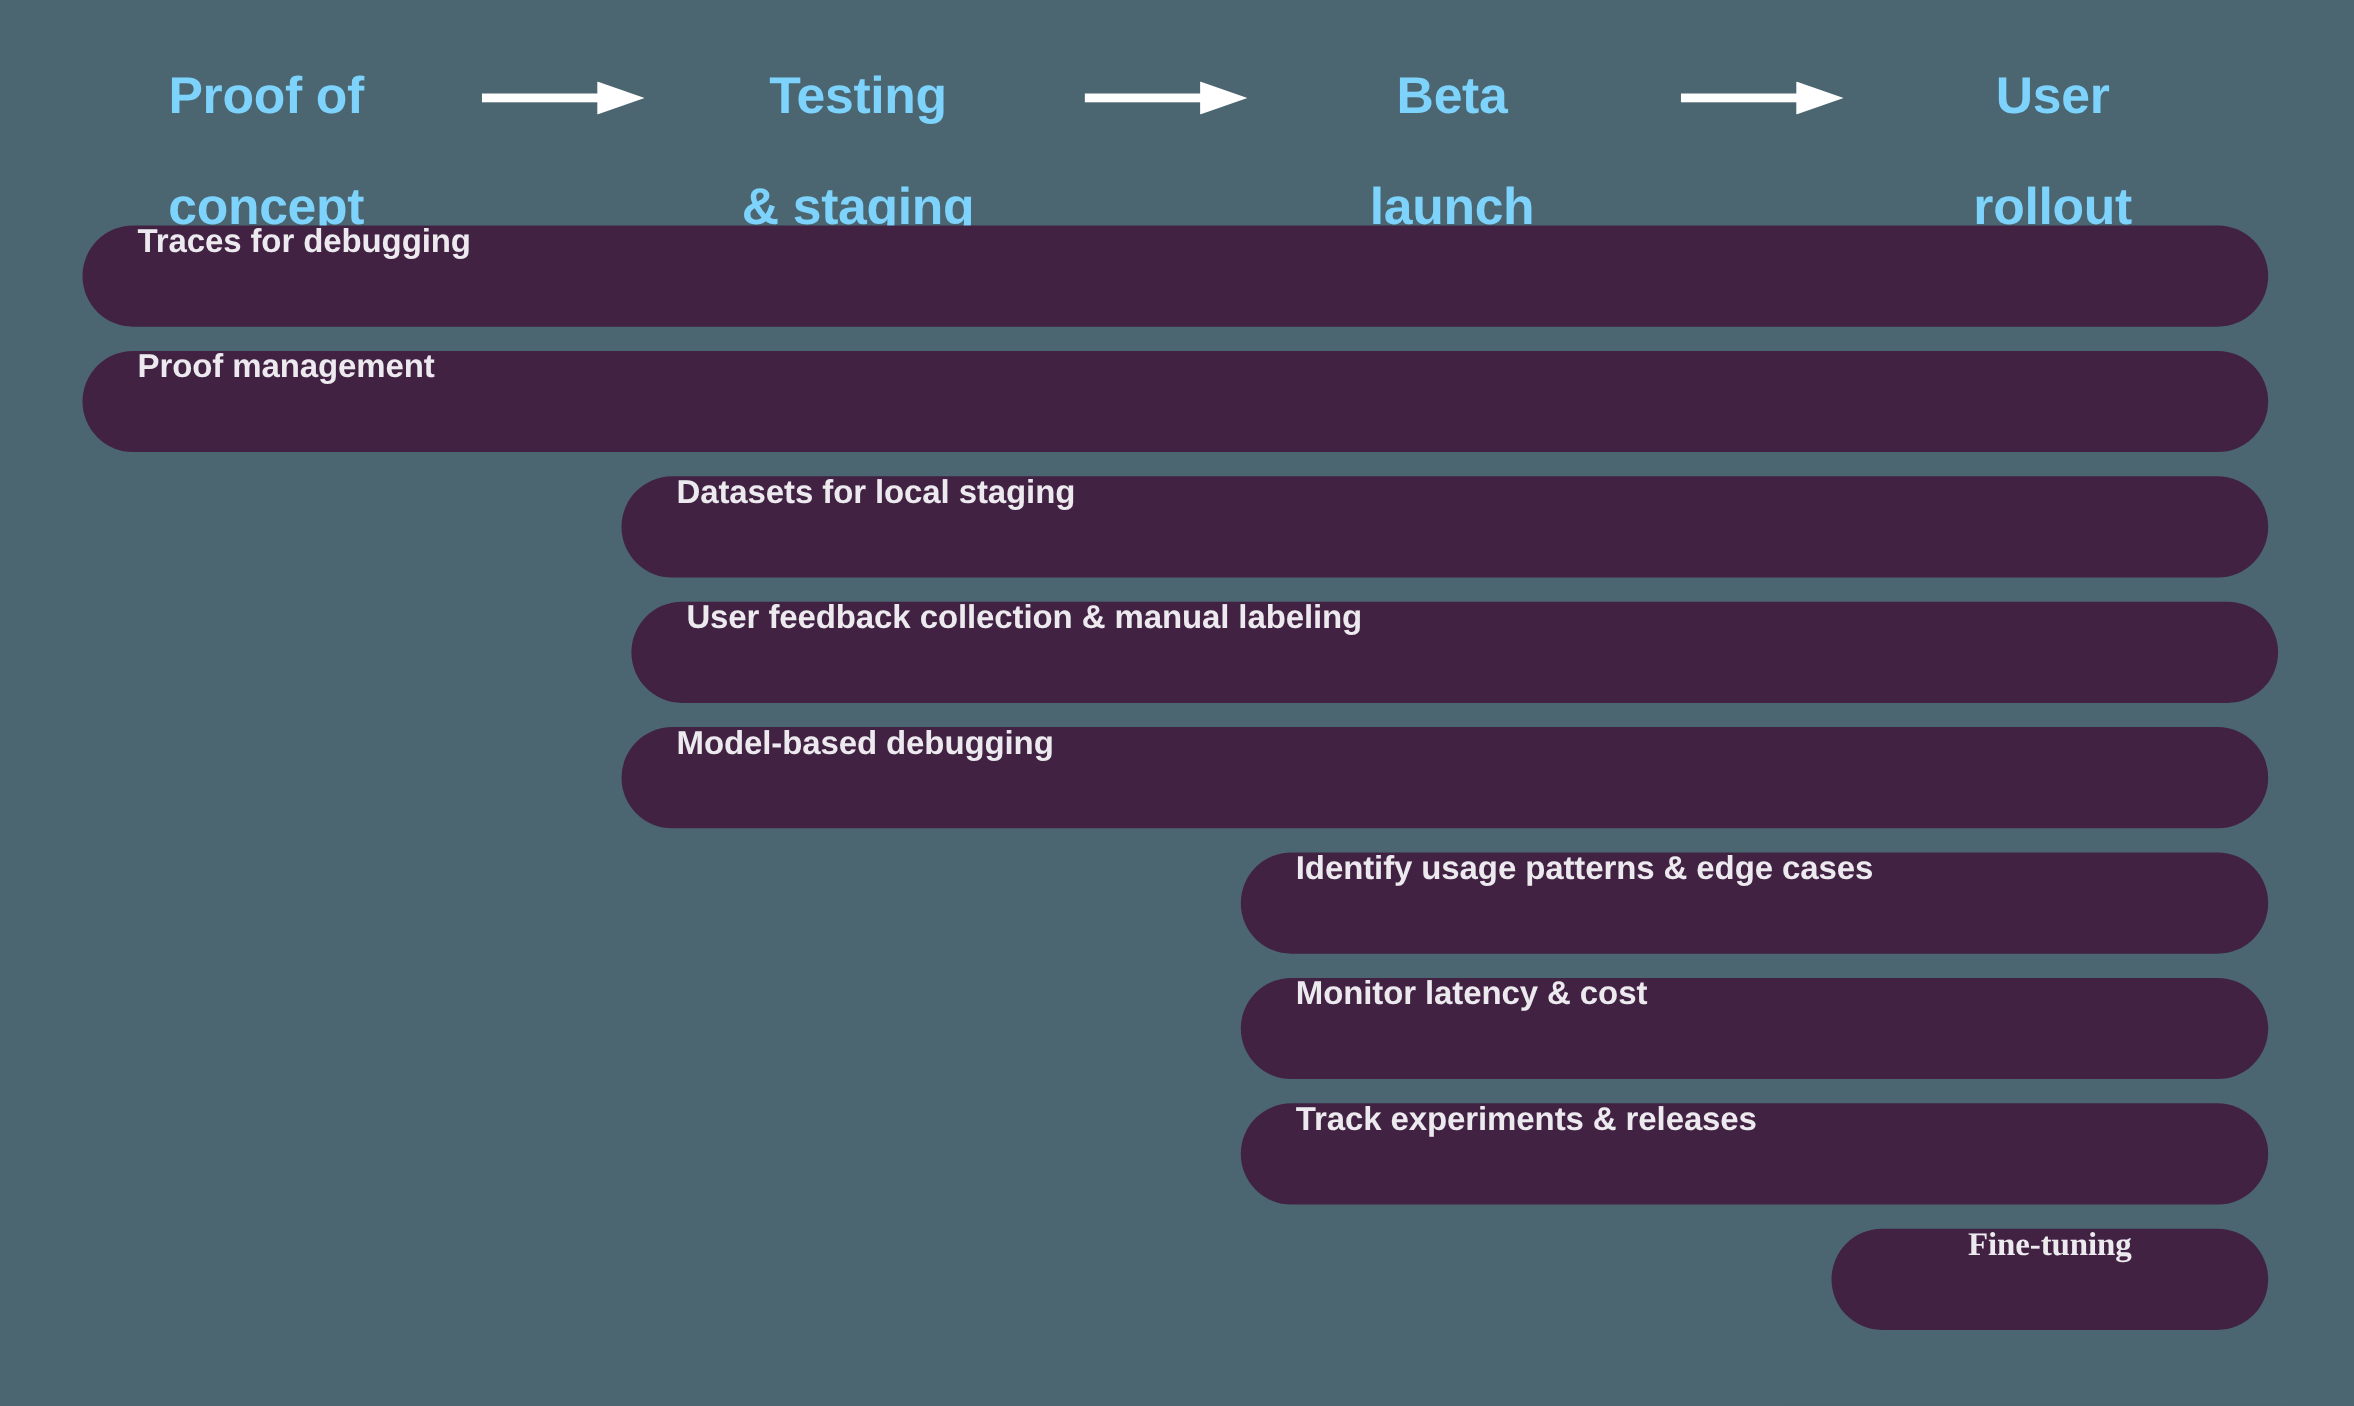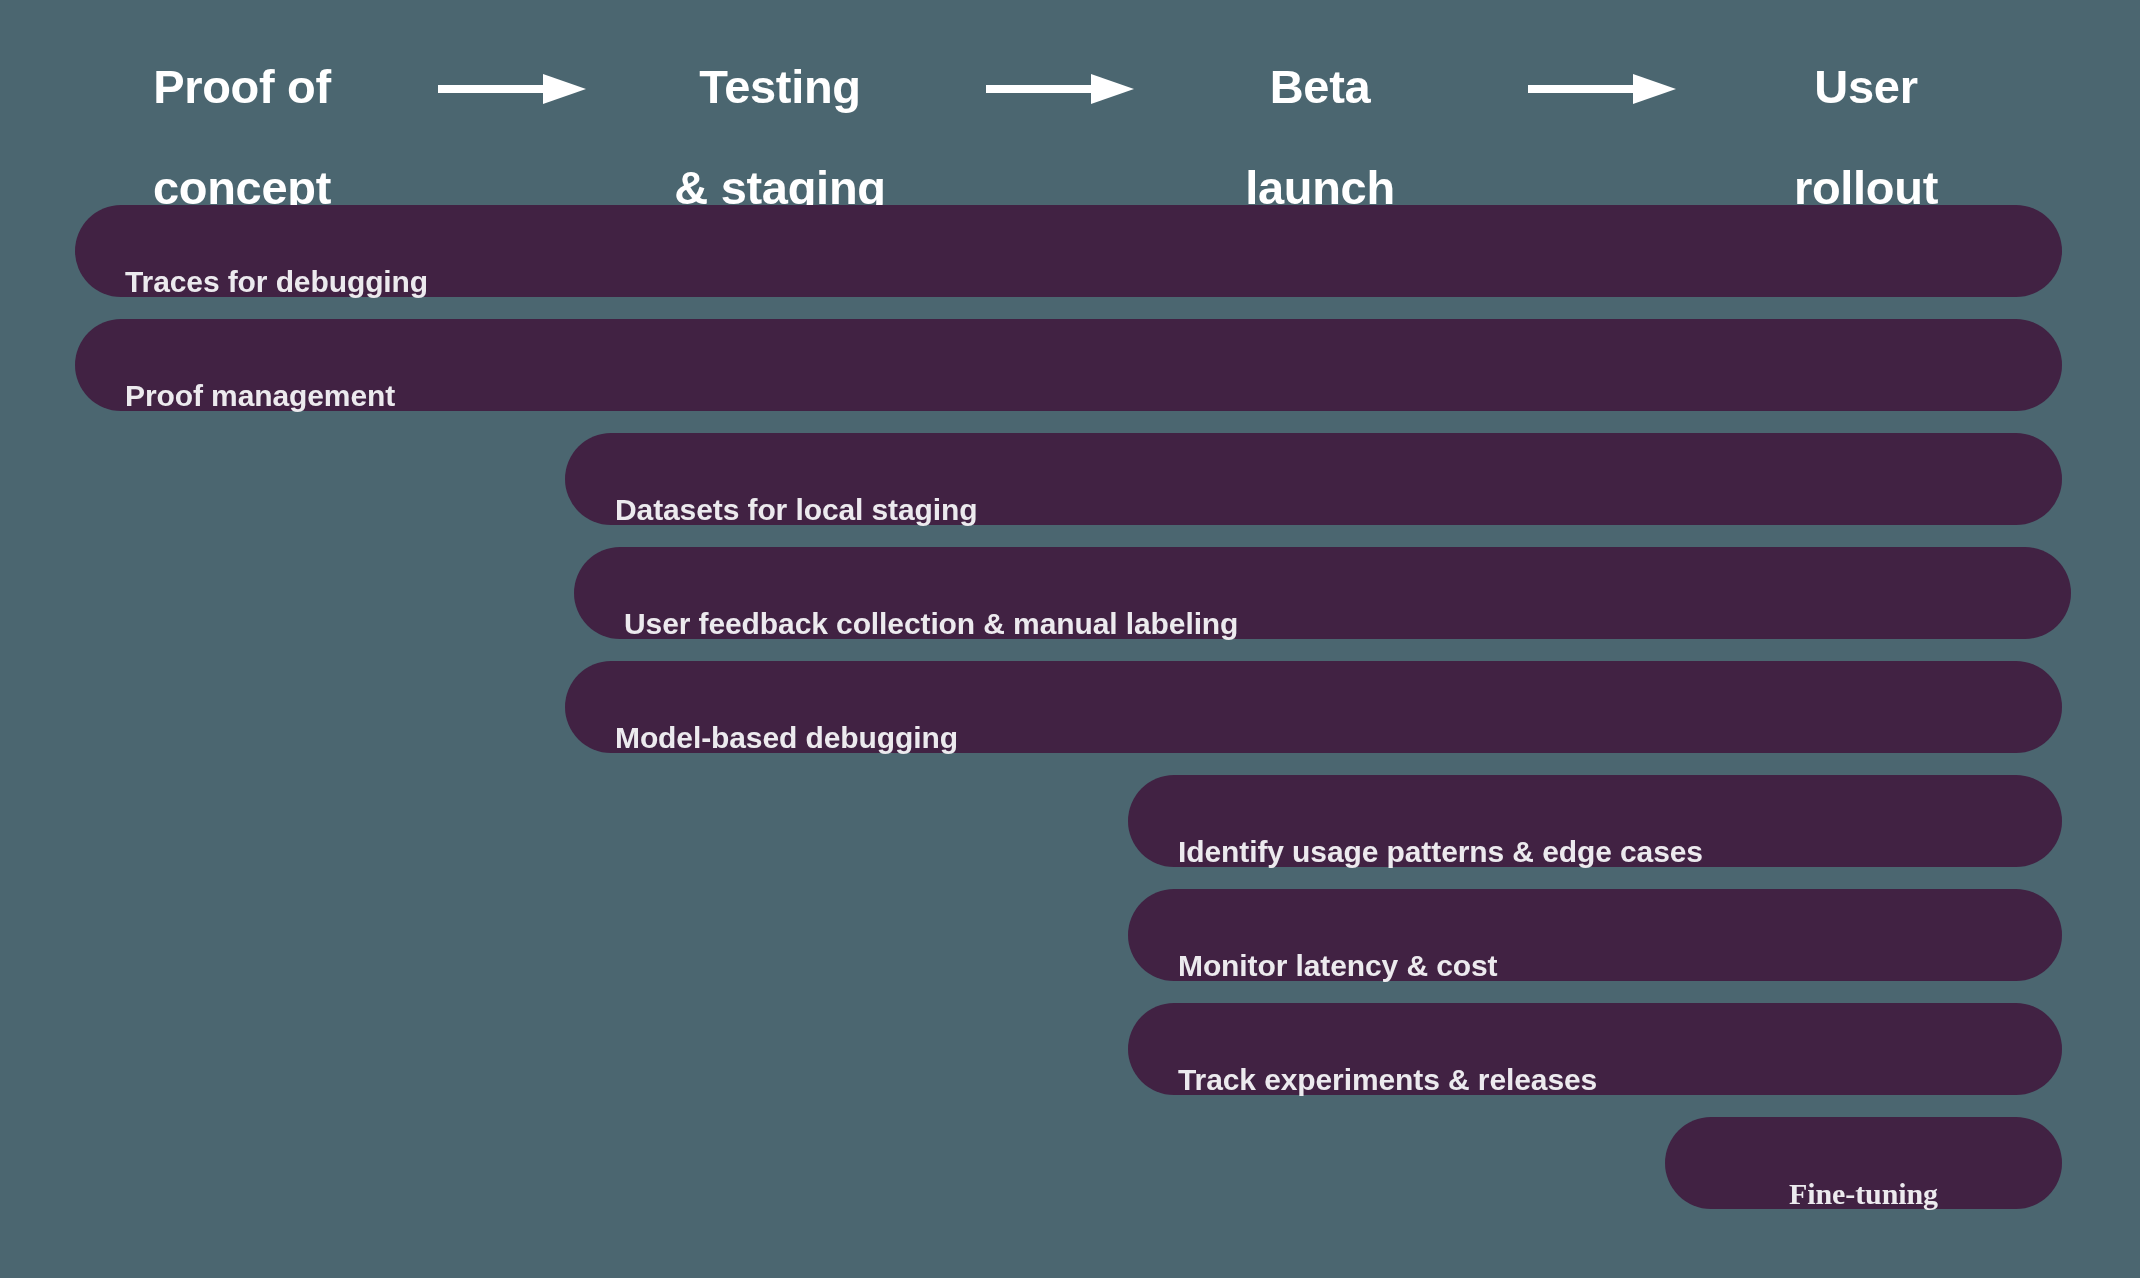--- a/index.html
+++ b/index.html
@@ -19,21 +19,21 @@
     background: #4B6670;
     overflow: hidden;
   }
 
   
   .stage-header {
     position: absolute;
     top: 12px;
     width: 420px;
     text-align: center;
-    color: #ffffff;
+    color: #7dd3fc;
     font-size: 47px;
     font-weight: bold;
     line-height: 1.07;
     letter-spacing: -0.3px;
     white-space: pre-line;
   }
   .stage-header .line { display: block; }
 
   
   .stage-arrow {
@@ -44,21 +44,21 @@
   }
   .stage-arrow svg { display: block; }
 
   
   .bar {
     position: absolute;
     height: 92px;
     background: #412243;
     border-radius: 46px;
     display: flex;
-    align-items: flex-end;
+    align-items: flex-start;
     box-sizing: border-box;
   }
   .bar.align-left   { justify-content: flex-start; padding-left: 50px; padding-right: 34px; }
   .bar.align-center { justify-content: center;     padding-left: 40px; padding-right: 40px; font-family: Liberation Serif, serif; }
   .bar-label {
     color: #ECEAEE;
     font-size: 30px;
     font-weight: bold;
     line-height: 1;
     letter-spacing: -0.1px;

